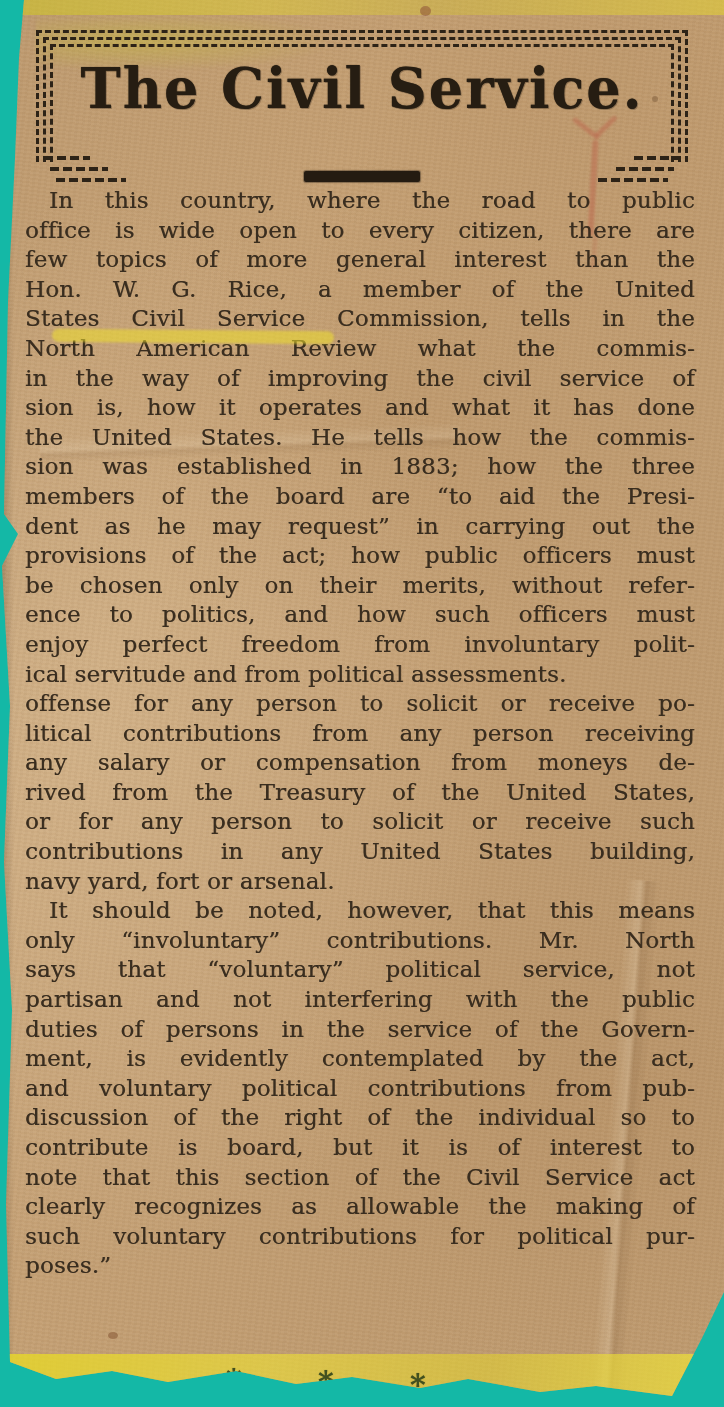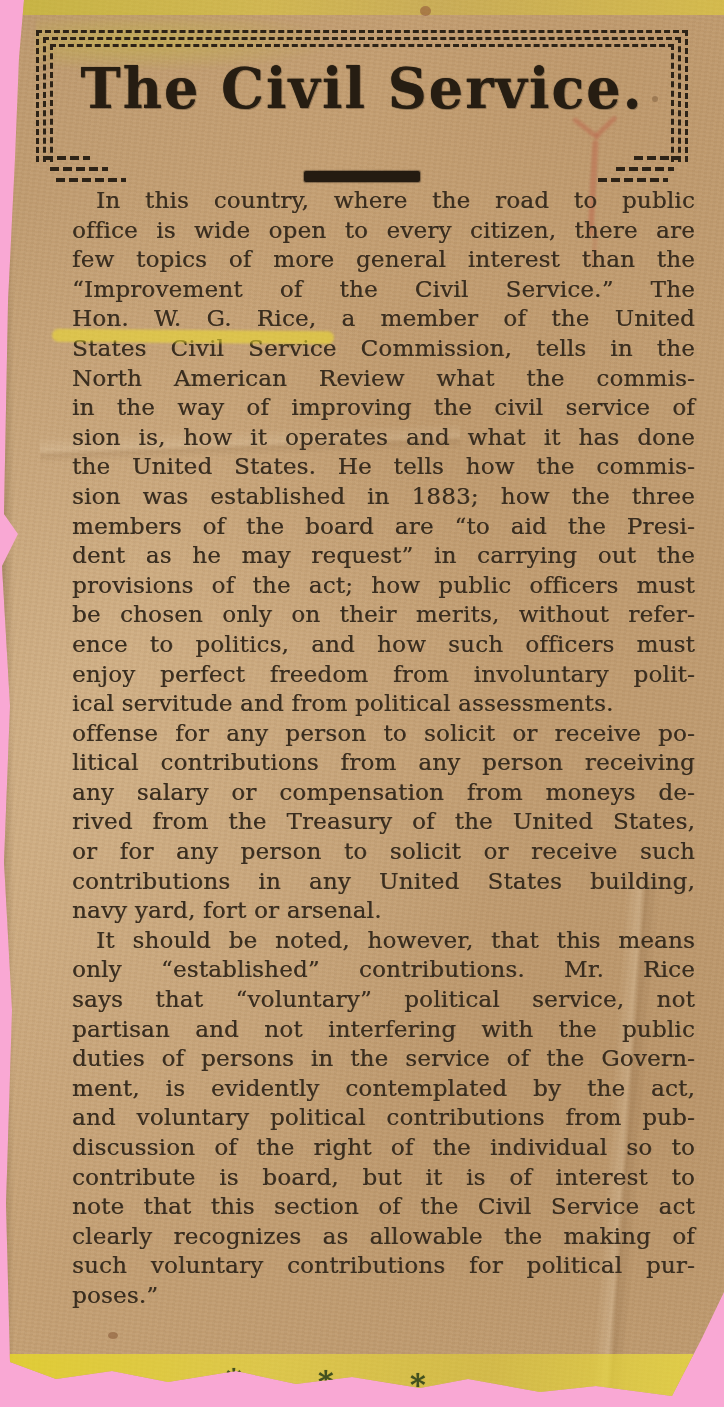--- a/index.html
+++ b/index.html
@@ -1,19 +1,19 @@
 <!DOCTYPE html>
 <html><head>
 <meta charset="utf-8">
 <style>
   html,body{margin:0;padding:0;}
   body{background:#e9e8e4;}
   .stage{
     position:relative;width:724px;height:1407px;overflow:hidden;
-    background:#f9a8d4;
+    background:#14b8a6;
     font-family:"DejaVu Serif","Liberation Serif",serif;
   }
   
   .paper{
     position:absolute;inset:0;
     background-color:#c8a478;
     background-image:
       radial-gradient(820px 480px at 78% 6%, rgba(182,142,96,.38), transparent 62%),
       radial-gradient(700px 900px at 12% 52%, rgba(238,216,180,.28), transparent 60%),
       radial-gradient(540px 360px at 52% 30%, rgba(168,128,84,.22), transparent 62%),
@@ -106,21 +106,20 @@
     box-shadow:0 0 1px 1px rgba(36,27,17,.4);
   }
 
   
   .article{position:absolute;left:25px;top:186px;width:670px;color:#392d1f;}
   .para{margin:0;}
   .line{
     height:29.6px;line-height:29.6px;font-size:23px;letter-spacing:.2px;
     text-align:justify;text-align-last:justify;overflow:visible;
     text-shadow:.4px .4px .6px rgba(54,42,28,.6);
-    margin-left:47px;
   }
   .line.indent{text-indent:24px;}
   .line.endline{text-align-last:left;}
 </style>
 </head>
 <body>
 
 <div class="stage">
   <div class="paper">
 
@@ -154,21 +153,20 @@
         <i class="rs2"></i>
         <i class="rs3"></i>
         <i class="rs4"></i>
     </div>
 
     <div class="article">
       <div class="para">
           <div class="line indent">In this country, where the road to public</div>
           <div class="line">office is wide open to every citizen, there are</div>
           <div class="line">few topics of more general interest than the</div>
-          <div class="line">“Improvement of the Civil Service.” The</div>
           <div class="line">Hon. W. G. Rice, a member of the United</div>
           <div class="line">States Civil Service Commission, tells in the</div>
           <div class="line">North American Review what the commis-</div>
           <div class="line">in the way of improving the civil service of</div>
           <div class="line">sion is, how it operates and what it has done</div>
           <div class="line">the United States. He tells how the commis-</div>
           <div class="line">sion was established in 1883; how the three</div>
           <div class="line">members of the board are “to aid the Presi-</div>
           <div class="line">dent as he may request” in carrying out the</div>
           <div class="line">provisions of the act; how public officers must</div>
@@ -181,21 +179,21 @@
           <div class="line">offense for any person to solicit or receive po-</div>
           <div class="line">litical contributions from any person receiving</div>
           <div class="line">any salary or compensation from moneys de-</div>
           <div class="line">rived from the Treasury of the United States,</div>
           <div class="line">or for any person to solicit or receive such</div>
           <div class="line">contributions in any United States building,</div>
           <div class="line endline">navy yard, fort or arsenal.</div>
         </div>
       <div class="para">
           <div class="line indent">It should be noted, however, that this means</div>
-          <div class="line">only “established” contributions. Mr. Rice</div>
+          <div class="line">only “involuntary” contributions. Mr. North</div>
           <div class="line">says that “voluntary” political service, not</div>
           <div class="line">partisan and not interfering with the public</div>
           <div class="line">duties of persons in the service of the Govern-</div>
           <div class="line">ment, is evidently contemplated by the act,</div>
           <div class="line">and voluntary political contributions from pub-</div>
           <div class="line">discussion of the right of the individual so to</div>
           <div class="line">contribute is board, but it is of interest to</div>
           <div class="line">note that this section of the Civil Service act</div>
           <div class="line">clearly recognizes as allowable the making of</div>
           <div class="line">such voluntary contributions for political pur-</div>

